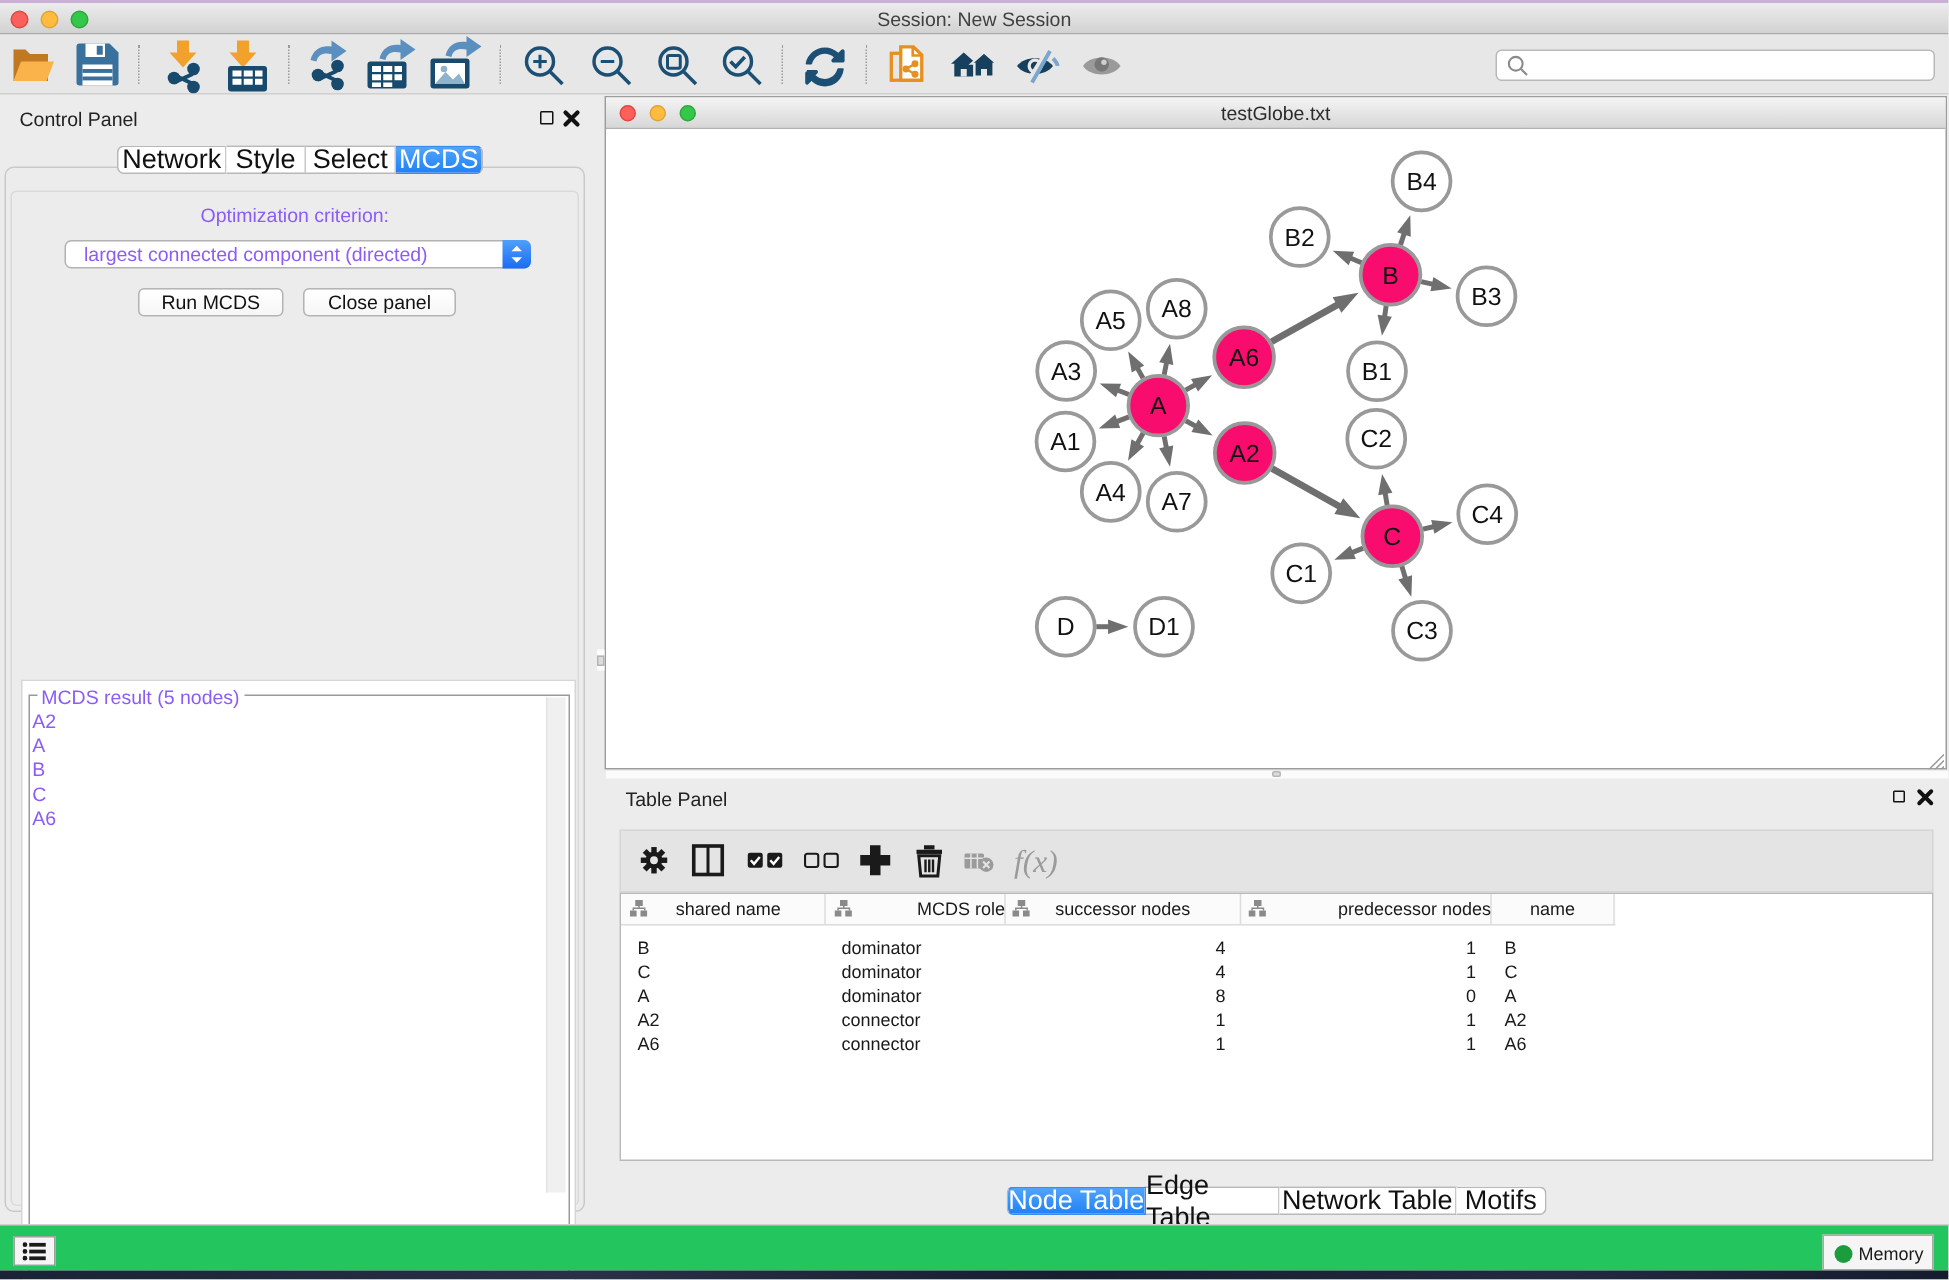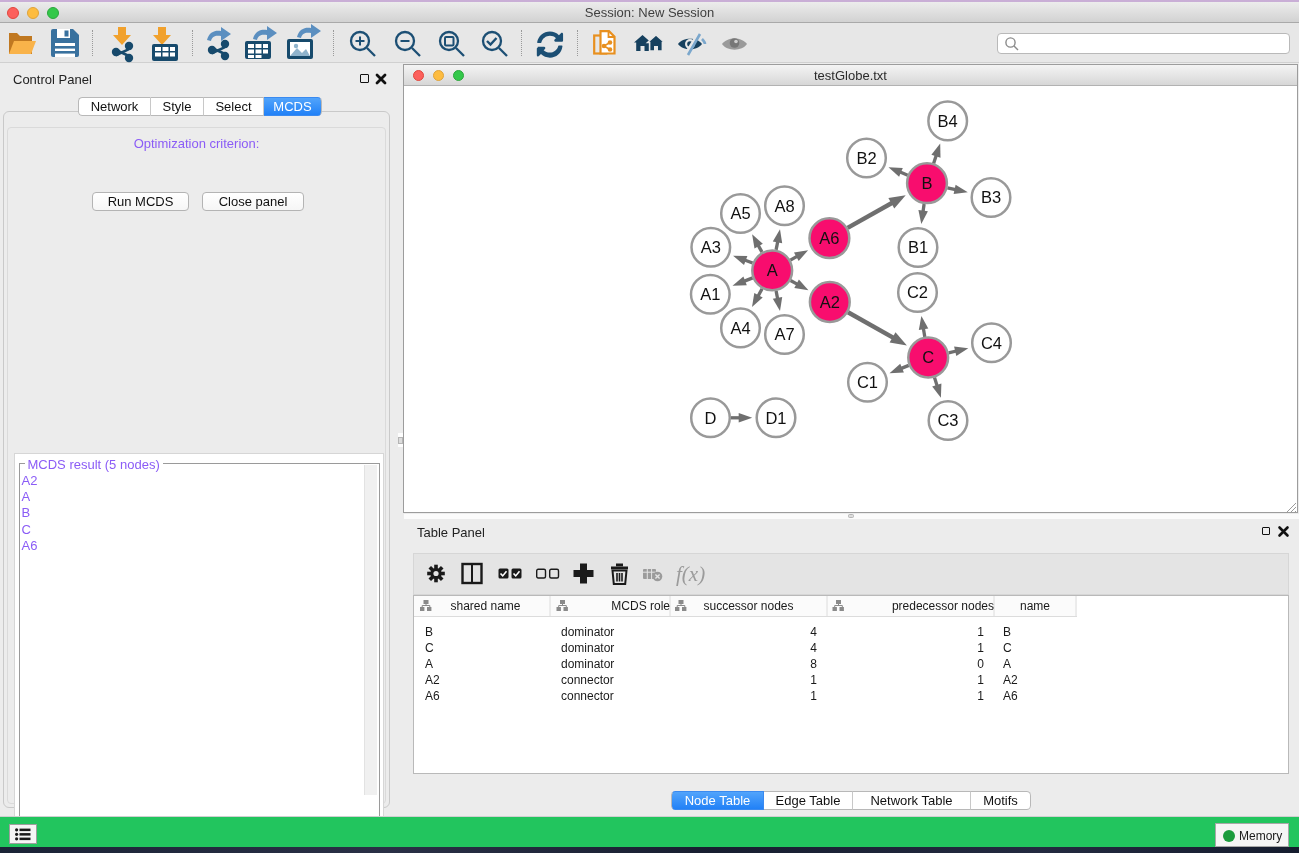--- a/index.html
+++ b/index.html
@@ -1,19 +1,19 @@
 <!DOCTYPE html>
 <html><head><meta charset="utf-8">
 <style>
 *{margin:0;padding:0;box-sizing:border-box}
 html,body{width:1299px;height:853px;overflow:hidden}
 body{font-family:"Liberation Sans",sans-serif;background:#ececec;position:relative}
 .abs{position:absolute}
 .txt13{font-size:13px;color:#8b5cf6}
-.seg{position:absolute;display:flex;height:19px;font-size:13px}
+.seg{position:absolute;display:flex;height:19px;font-size:18px}
 .seg .s{background:#fff;border-top:1px solid #b8b8b8;border-bottom:1px solid #b8b8b8;border-right:1px solid #c8c8c8;display:flex;align-items:center;justify-content:center;color:#111}
 .seg .s:first-child{border-left:1px solid #b8b8b8;border-radius:4.5px 0 0 4.5px}
 .seg .s:last-child{border-right:1px solid #b8b8b8;border-radius:0 4.5px 4.5px 0}
 .seg .sel{background:linear-gradient(#52a4fb,#2181f7);color:#fff;border-color:#3a8af0}
 .btn{position:absolute;background:linear-gradient(#ffffff,#f6f6f6);border:1px solid #b4b4b4;border-radius:4px;font-size:13px;color:#111;display:flex;align-items:center;justify-content:center}
 .vsep{position:absolute;top:29px;height:26px;width:0;border-left:1px dotted #9a9a9a}
 </style></head>
 <body>
 
 <div class="abs" style="left:0;top:0;width:1299px;height:2px;background:#c9aed6"></div>
@@ -174,20 +174,28 @@
   <div class="abs" style="left:7px;top:64px;width:379px;height:677px;border:1px solid #dadada;border-radius:4px"></div>
 
   <div class="seg" style="left:78px;top:33.5px">
     <div class="s" style="width:73px">Network</div>
     <div class="s" style="width:53px">Style</div>
     <div class="s" style="width:60px">Select</div>
     <div class="s sel" style="width:58px">MCDS</div>
   </div>
   <div class="txt13 abs" style="left:0;top:73px;width:393px;text-align:center">Optimization criterion:</div>
 
+  <div class="abs" style="left:43px;top:96.5px;width:311px;height:19px;background:#fff;border:1px solid #b2b2b2;border-radius:4.5px">
+    <div class="txt13 abs" style="left:12px;top:1.5px">largest connected component (directed)</div>
+    <div class="abs" style="right:-1px;top:-1px;width:19px;height:19px;background:linear-gradient(#4fa0fa,#1a6cf3);border-radius:0 4.5px 4.5px 0">
+      <svg width="19" height="19" viewBox="0 0 19 19">
+          <path d="M6 7.5 L9.5 3.8 L13 7.5 z M6 11.5 L9.5 15.2 L13 11.5 z" fill="#fff"></path>
+        </svg>
+    </div>
+  </div>
   <div class="btn" style="left:92px;top:128.5px;width:97px;height:19px">Run MCDS</div>
   <div class="btn" style="left:202px;top:128.5px;width:102px;height:19px">Close panel</div>
 
   <div class="abs" style="left:13.5px;top:390px;width:370px;height:404px;background:#fff;border:1px solid #d6d6d6">
     <div class="abs" style="left:4px;top:9px;right:3px;bottom:6px;border:1px solid #9a9a9a"></div>
     <div class="txt13 abs" style="left:10px;top:2.5px;background:#fff;padding:0 3px">MCDS result (5 nodes)</div>
     <div class="txt13 abs" style="left:7px;top:19px;line-height:16.2px">A2<br>A<br>B<br>C<br>A6</div>
     <div class="abs" style="right:6px;top:11px;width:13px;height:330px;background:#f0f0f0;border-left:1px solid #e2e2e2"></div>
   </div>
 </div>

